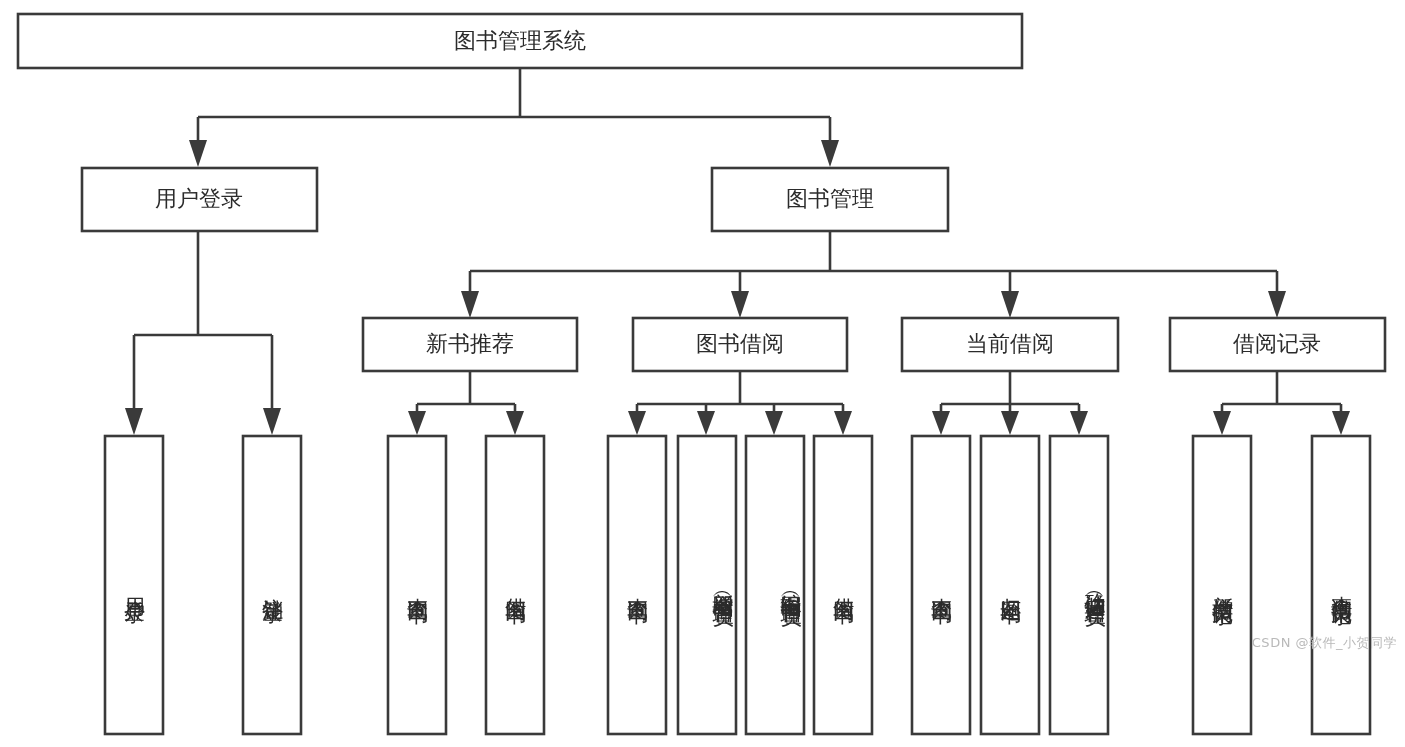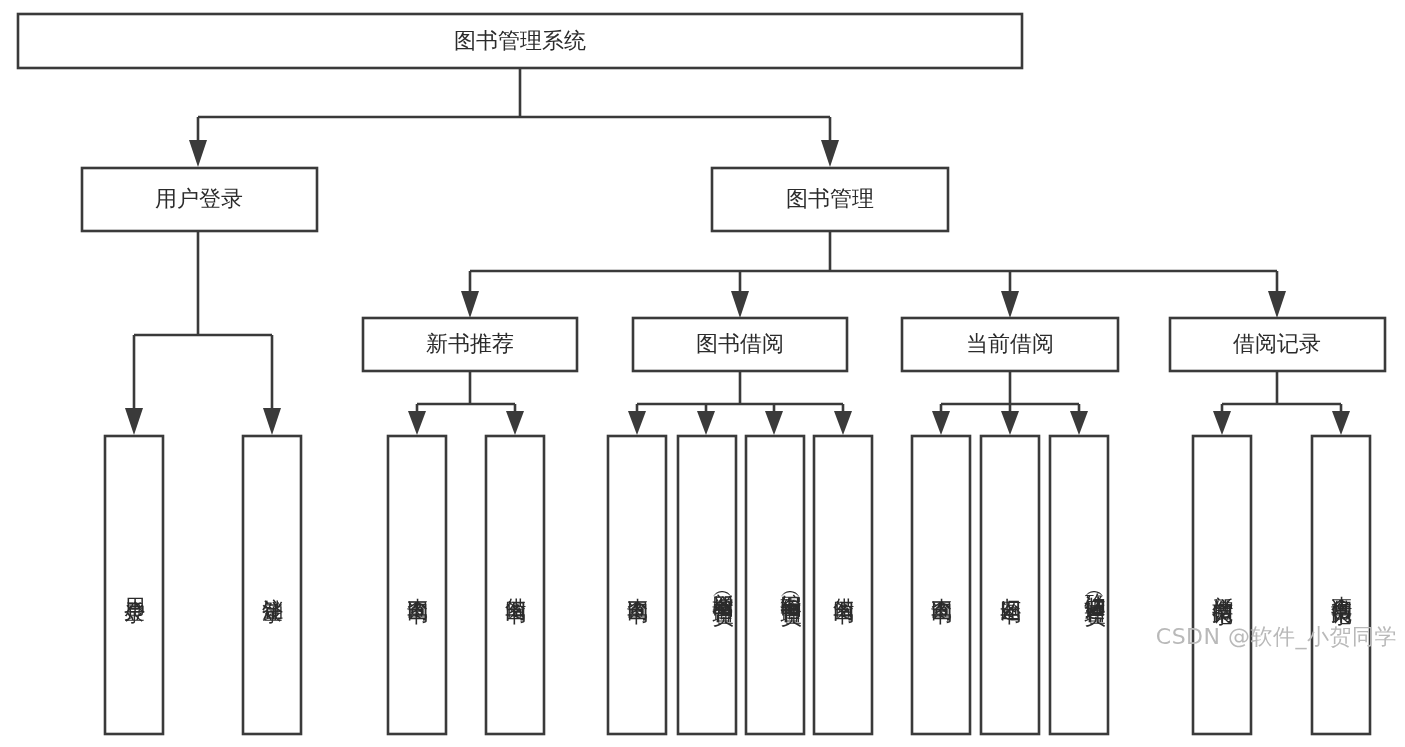--- a/index.html
+++ b/index.html
@@ -65,21 +65,21 @@
     justify-content: center;
     text-align: center;
     pointer-events: none;
     user-select: none;
   }
   .watermark {
     position: absolute;
     right: 8px;
     bottom: 4px;
     font-family: "DejaVu Sans", "Liberation Sans", sans-serif;
-    font-size: 22px;
+    font-size: 13px;
     color: #b9b9b9;
     letter-spacing: 0.5px;
     user-select: none;
   }
 </style>
 </head>
 <body>
 
 <div id="diagram-root">
 

